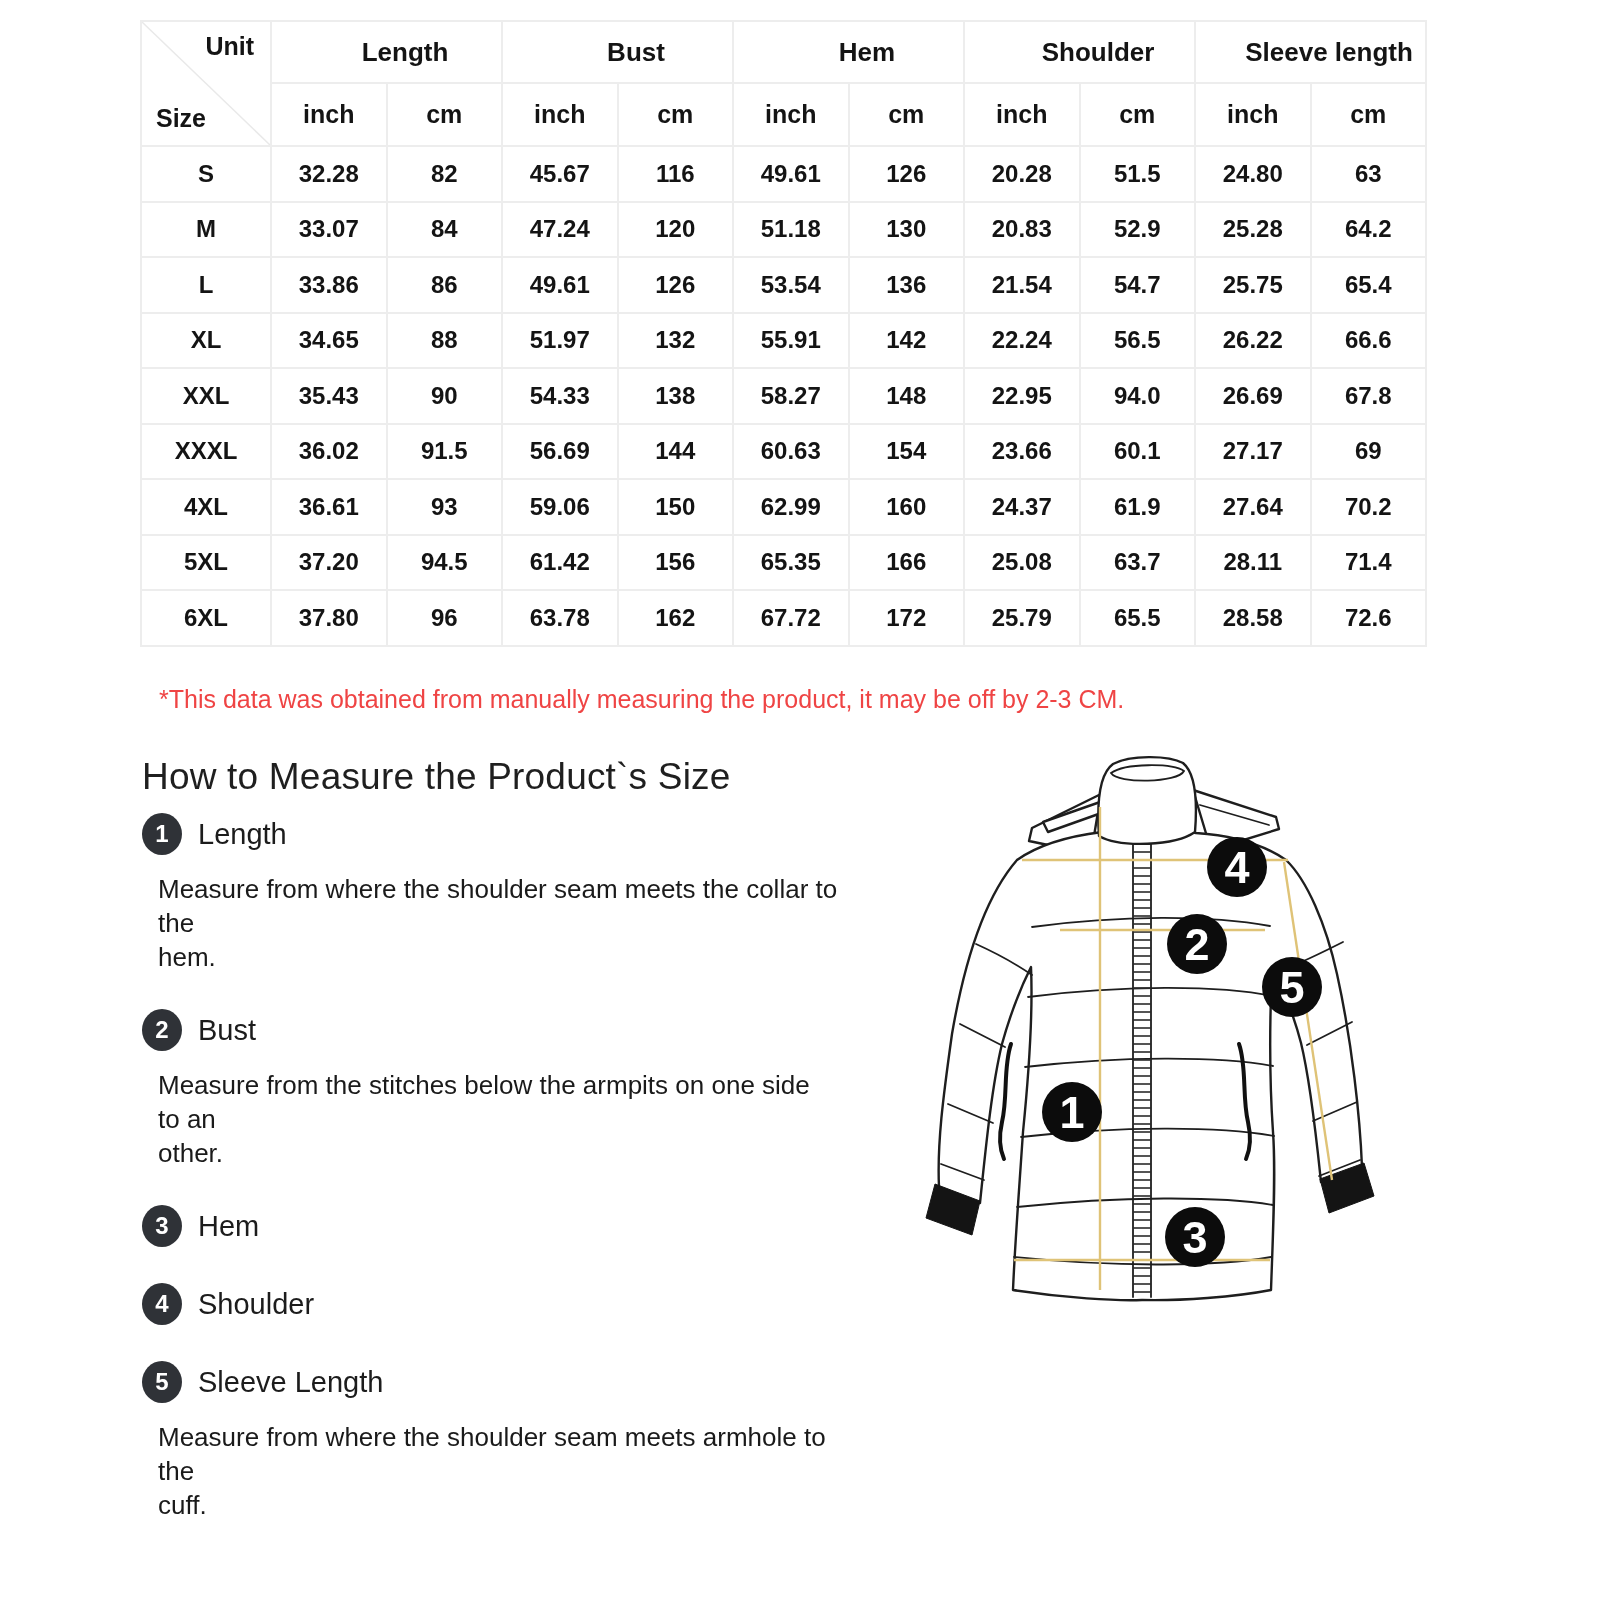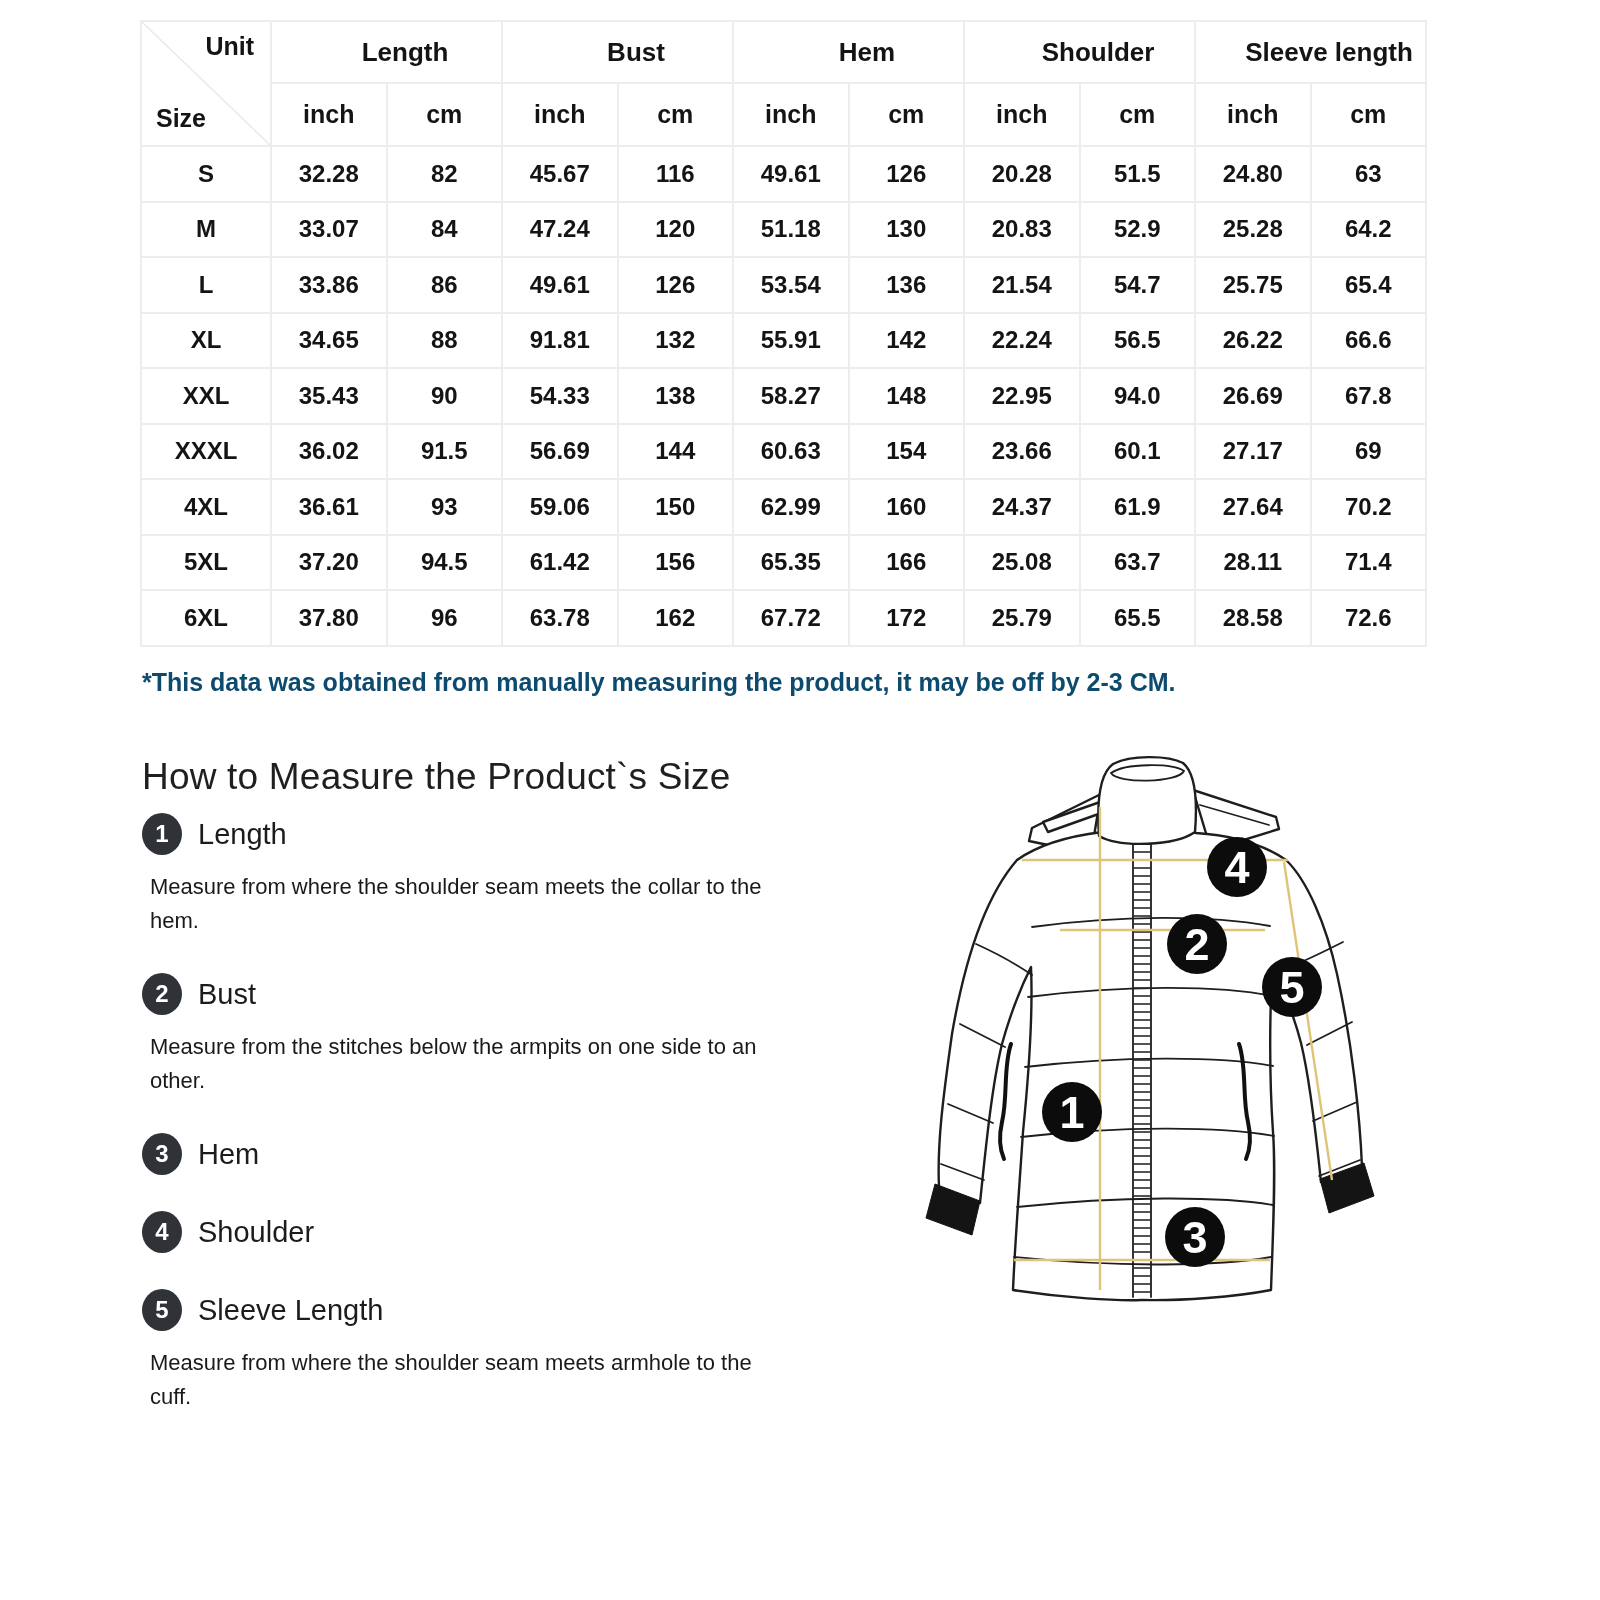--- a/index.html
+++ b/index.html
@@ -29,22 +29,22 @@
   table.size-chart col.c-val{width:115.5px;}
   tr.group-row th{height:60px;font-size:26px;padding-left:37px;}
   tr.unit-row th{height:61px;font-size:25px;margin-top:20px;}
   tbody tr td{height:53.5px;font-size:24px;}
   th.corner{position:relative;padding:0;}
   th.corner .corner-top{position:absolute;top:10px;right:16px;font-size:25px;}
   th.corner .corner-bottom{position:absolute;bottom:12px;left:14px;font-size:25px;margin-top:37px;}
   th.corner svg{position:absolute;left:0;top:0;width:100%;height:100%;}
 
   .table-note{
-    position:absolute;left:142px;top:668px;margin:0;
-    font-size:25px;color:#0c4a6e;font-weight:bold;
+    position:absolute;left:142px;top:668px;margin:17px;
+    font-size:25px;color:#ef4444;font-weight:normal;
   }
 
   
   .guide-title{
     position:absolute;left:142px;top:756px;margin:0;
     font-size:37px;font-weight:400;color:#1f1f1f;
     letter-spacing:0.2px;
   }
   .steps{
     position:absolute;left:142px;top:812px;width:712px;
@@ -52,21 +52,21 @@
   .step{margin-bottom:34px;}
   .step-head{display:flex;align-items:center;margin-bottom:14px;height:44px;}
   .badge{
     width:40px;height:42px;border-radius:50%;
     background:#2f3237;color:#fff;
     display:inline-flex;align-items:center;justify-content:center;
     font-size:24px;font-weight:bold;flex:0 0 auto;
   }
   .step-label{margin-left:16px;font-size:29px;color:#1c1c1c;}
   .step-desc{
-    margin:8px;font-size:22px;line-height:34px;color:#1a1a1a;
+    margin:16px;font-size:26px;line-height:34px;color:#1a1a1a;
     white-space:pre-wrap;
   }
 
   
   .jacket-wrap{position:absolute;left:880px;top:712px;width:560px;height:592px;}
   .jacket-wrap svg{width:100%;height:100%;display:block;}
   .outline{fill:#ffffff;stroke:#1e1e1e;stroke-width:2.4;stroke-linejoin:round;stroke-linecap:round;}
   .seam{fill:none;stroke:#1e1e1e;stroke-width:1.8;stroke-linecap:round;}
   .pocket{fill:none;stroke:#111;stroke-width:4;stroke-linecap:round;}
   .guide-line{stroke:#dfc377;stroke-width:2.4;fill:none;}
@@ -158,21 +158,21 @@
           <td>136</td>
           <td>21.54</td>
           <td>54.7</td>
           <td>25.75</td>
           <td>65.4</td>
         </tr>
         <tr>
           <td>XL</td>
           <td>34.65</td>
           <td>88</td>
-          <td>91.81</td>
+          <td>51.97</td>
           <td>132</td>
           <td>55.91</td>
           <td>142</td>
           <td>22.24</td>
           <td>56.5</td>
           <td>26.22</td>
           <td>66.6</td>
         </tr>
         <tr>
           <td>XXL</td>

